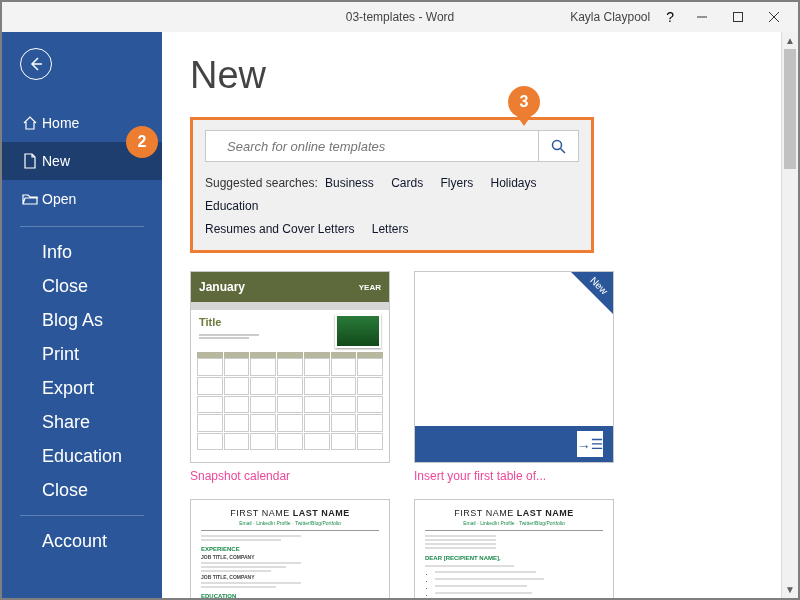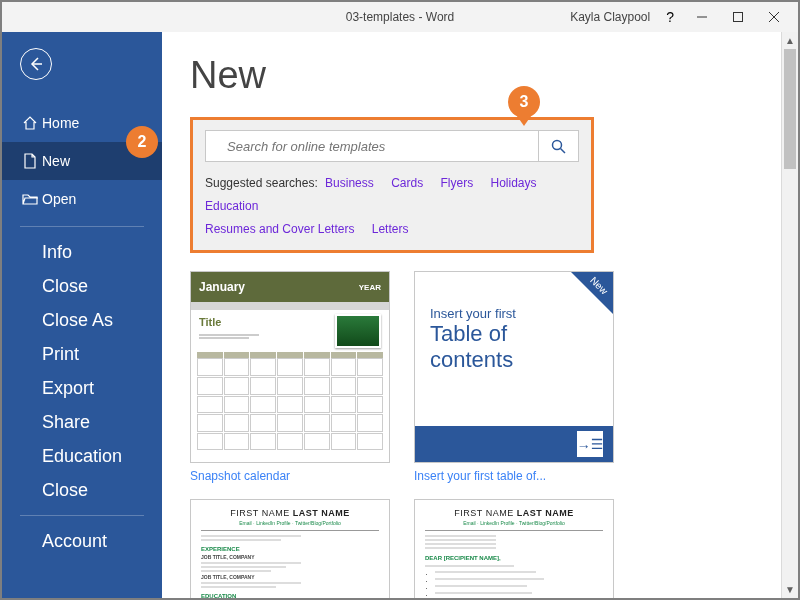--- a/index.html
+++ b/index.html
@@ -19,25 +19,25 @@
 .side-sub { display: flex; align-items: center; height: 34px; padding-left: 40px; font-size: 18px; cursor: pointer; }
 .side-sep { height: 1px; background: rgba(255,255,255,0.25); margin: 8px 18px; }
 .content { flex: 1; background: #fff; padding: 22px 20px 0 28px; position: relative; overflow: hidden; }
 .heading { font-size: 38px; font-weight: 300; color: #444; margin-bottom: 20px; }
 .search-panel { border: 3px solid #ed7d31; padding: 10px 12px 10px 12px; width: 404px; background: #f0f0f0; }
 .search-row { display: flex; background: #fff; border: 1px solid #c8c8c8; height: 32px; align-items: center; padding-left: 11px; }
 .search-input { flex: 1; border: none; outline: none; padding: 0 10px; font-size: 13px; color: #555; font-style: italic; font-family: inherit; }
 .search-btn { width: 40px; height: 100%; border-left: 1px solid #c8c8c8; display: flex; align-items: center; justify-content: center; cursor: pointer; color: #2b579a; }
 .suggested { font-size: 12px; color: #555; margin-top: 10px; line-height: 1.9; }
 .suggested .label { color: #333; margin-right: 4px; }
-.suggested span.link { color: #6d28d9; margin-right: 14px; cursor: pointer; }
+.suggested span.link { color: #0f172a; margin-right: 14px; cursor: pointer; }
 .templates { margin-top: 18px; display: grid; grid-template-columns: 200px 200px; gap: 16px 24px; }
 .tpl { display: flex; flex-direction: column; }
 .thumb { width: 200px; height: 192px; border: 1px solid #c8c8c8; background: #fff; position: relative; overflow: hidden; }
-.caption { margin-top: 6px; font-size: 12px; color: #3b82f6; }
+.caption { margin-top: 6px; font-size: 12px; color: #ec4899; }
 .thumb-short { height: 120px; }
 
 .cal-hdr { height: 30px; background: #5e6a3b; color: #fff; display: flex; align-items: center; justify-content: space-between; padding: 0 8px; font-weight: bold; font-size: 12px;}
 .cal-sub { height: 8px; background: #d6d6d6; }
 .cal-title { padding: 4px 8px 2px 8px; display:flex; justify-content:space-between; align-items:flex-start;}
 .cal-title .t { color: #6a7a3b; font-weight: bold; font-size: 11px;}
 .cal-title .img { width: 46px; height: 34px; background: linear-gradient(#2a7a3a,#114a1a); border:2px solid #fff; box-shadow:0 1px 2px rgba(0,0,0,0.4);}
 .cal-grid { margin: 2px 6px 6px 6px; }
 .cal-daynames { display:grid; grid-template-columns: repeat(7,1fr); gap:1px;}
 .cal-daynames div { height:6px; background:#b8b8a0;}
@@ -136,21 +136,21 @@
         <span>Open</span>
       </div>
       <div class="side-sep"></div>
       <div class="side-sub">
           <span>Info</span>
         </div>
       <div class="side-sub">
           <span>Close</span>
         </div>
       <div class="side-sub">
-          <span>Close As</span>
+          <span>Blog As</span>
         </div>
       <div class="side-sub">
           <span>Print</span>
         </div>
       <div class="side-sub">
           <span>Export</span>
         </div>
       <div class="side-sub">
           <span>Share</span>
         </div>
@@ -256,25 +256,20 @@
                 </div>
             </div>
           </div>
           <div class="caption">Snapshot calendar</div>
         </div>
 
         <div class="tpl">
           <div class="thumb">
             <div class="toc-corner"></div>
             <div class="toc-corner-txt">New</div>
-            <div class="toc-txt">
-              <div class="l1">Insert your first</div>
-              <div class="l2">Table of</div>
-              <div class="l2">contents</div>
-            </div>
             <div class="toc-bot">
                 <div class="toc-doc">→☰</div>
               </div>
           </div>
           <div class="caption">Insert your first table of...</div>
         </div>
 
         <div class="tpl">
           <div class="thumb thumb-short">
             <div class="res-body">

